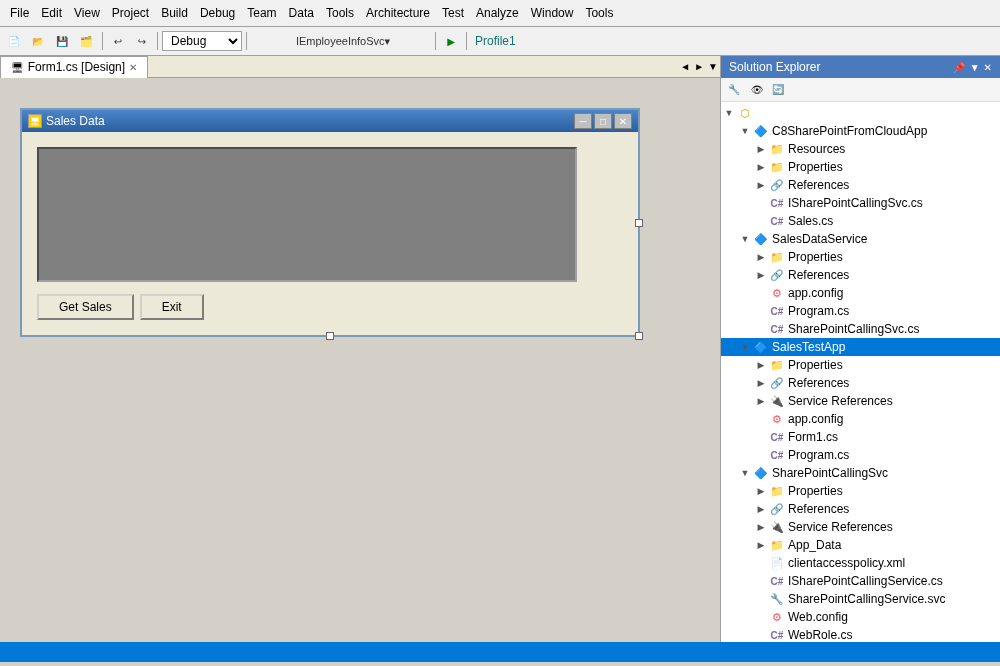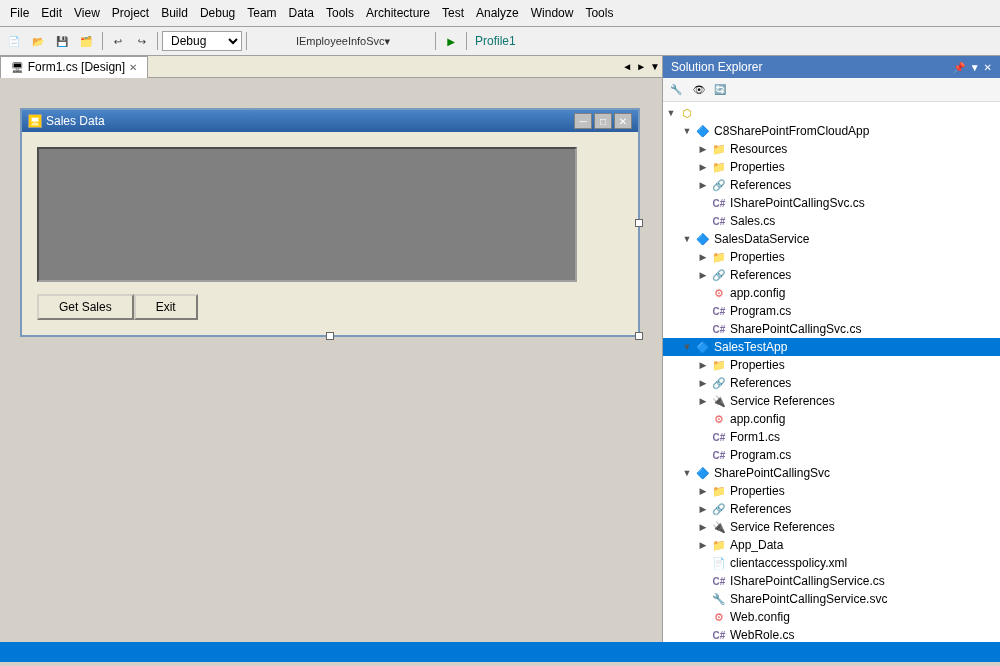--- a/index.html
+++ b/index.html
@@ -125,21 +125,21 @@
     .form-body {
       padding: 15px;
       background: #ece9d8;
     }
     .data-grid {
       width: 540px; height: 135px;
       background: #808080;
       border: 2px inset #a0a0a0;
       margin-bottom: 12px;
     }
-    .form-buttons { display: flex; gap: 0; }
+    .form-buttons { display: flex; gap: 6px; }
     .form-btn {
       padding: 4px 20px;
       background: #ece9d8;
       border: 2px outset #d4d0c8;
       font-size: 12px;
       cursor: pointer;
     }
 
     
     .resize-handle-bottom {
@@ -161,21 +161,21 @@
     .resize-handle-corner {
       position: absolute;
       right: -5px; bottom: -5px;
       width: 8px; height: 8px;
       background: #fff;
       border: 1px solid #666;
     }
 
     
     .solution-explorer {
-      width: 338px;
+      width: 280px;
       background: #fff;
       border-left: 1px solid #a0a0a0;
       display: flex;
       flex-direction: column;
     }
     .se-header {
       background: #4a7abc;
       color: #fff;
       font-size: 12px;
       padding: 3px 8px;

